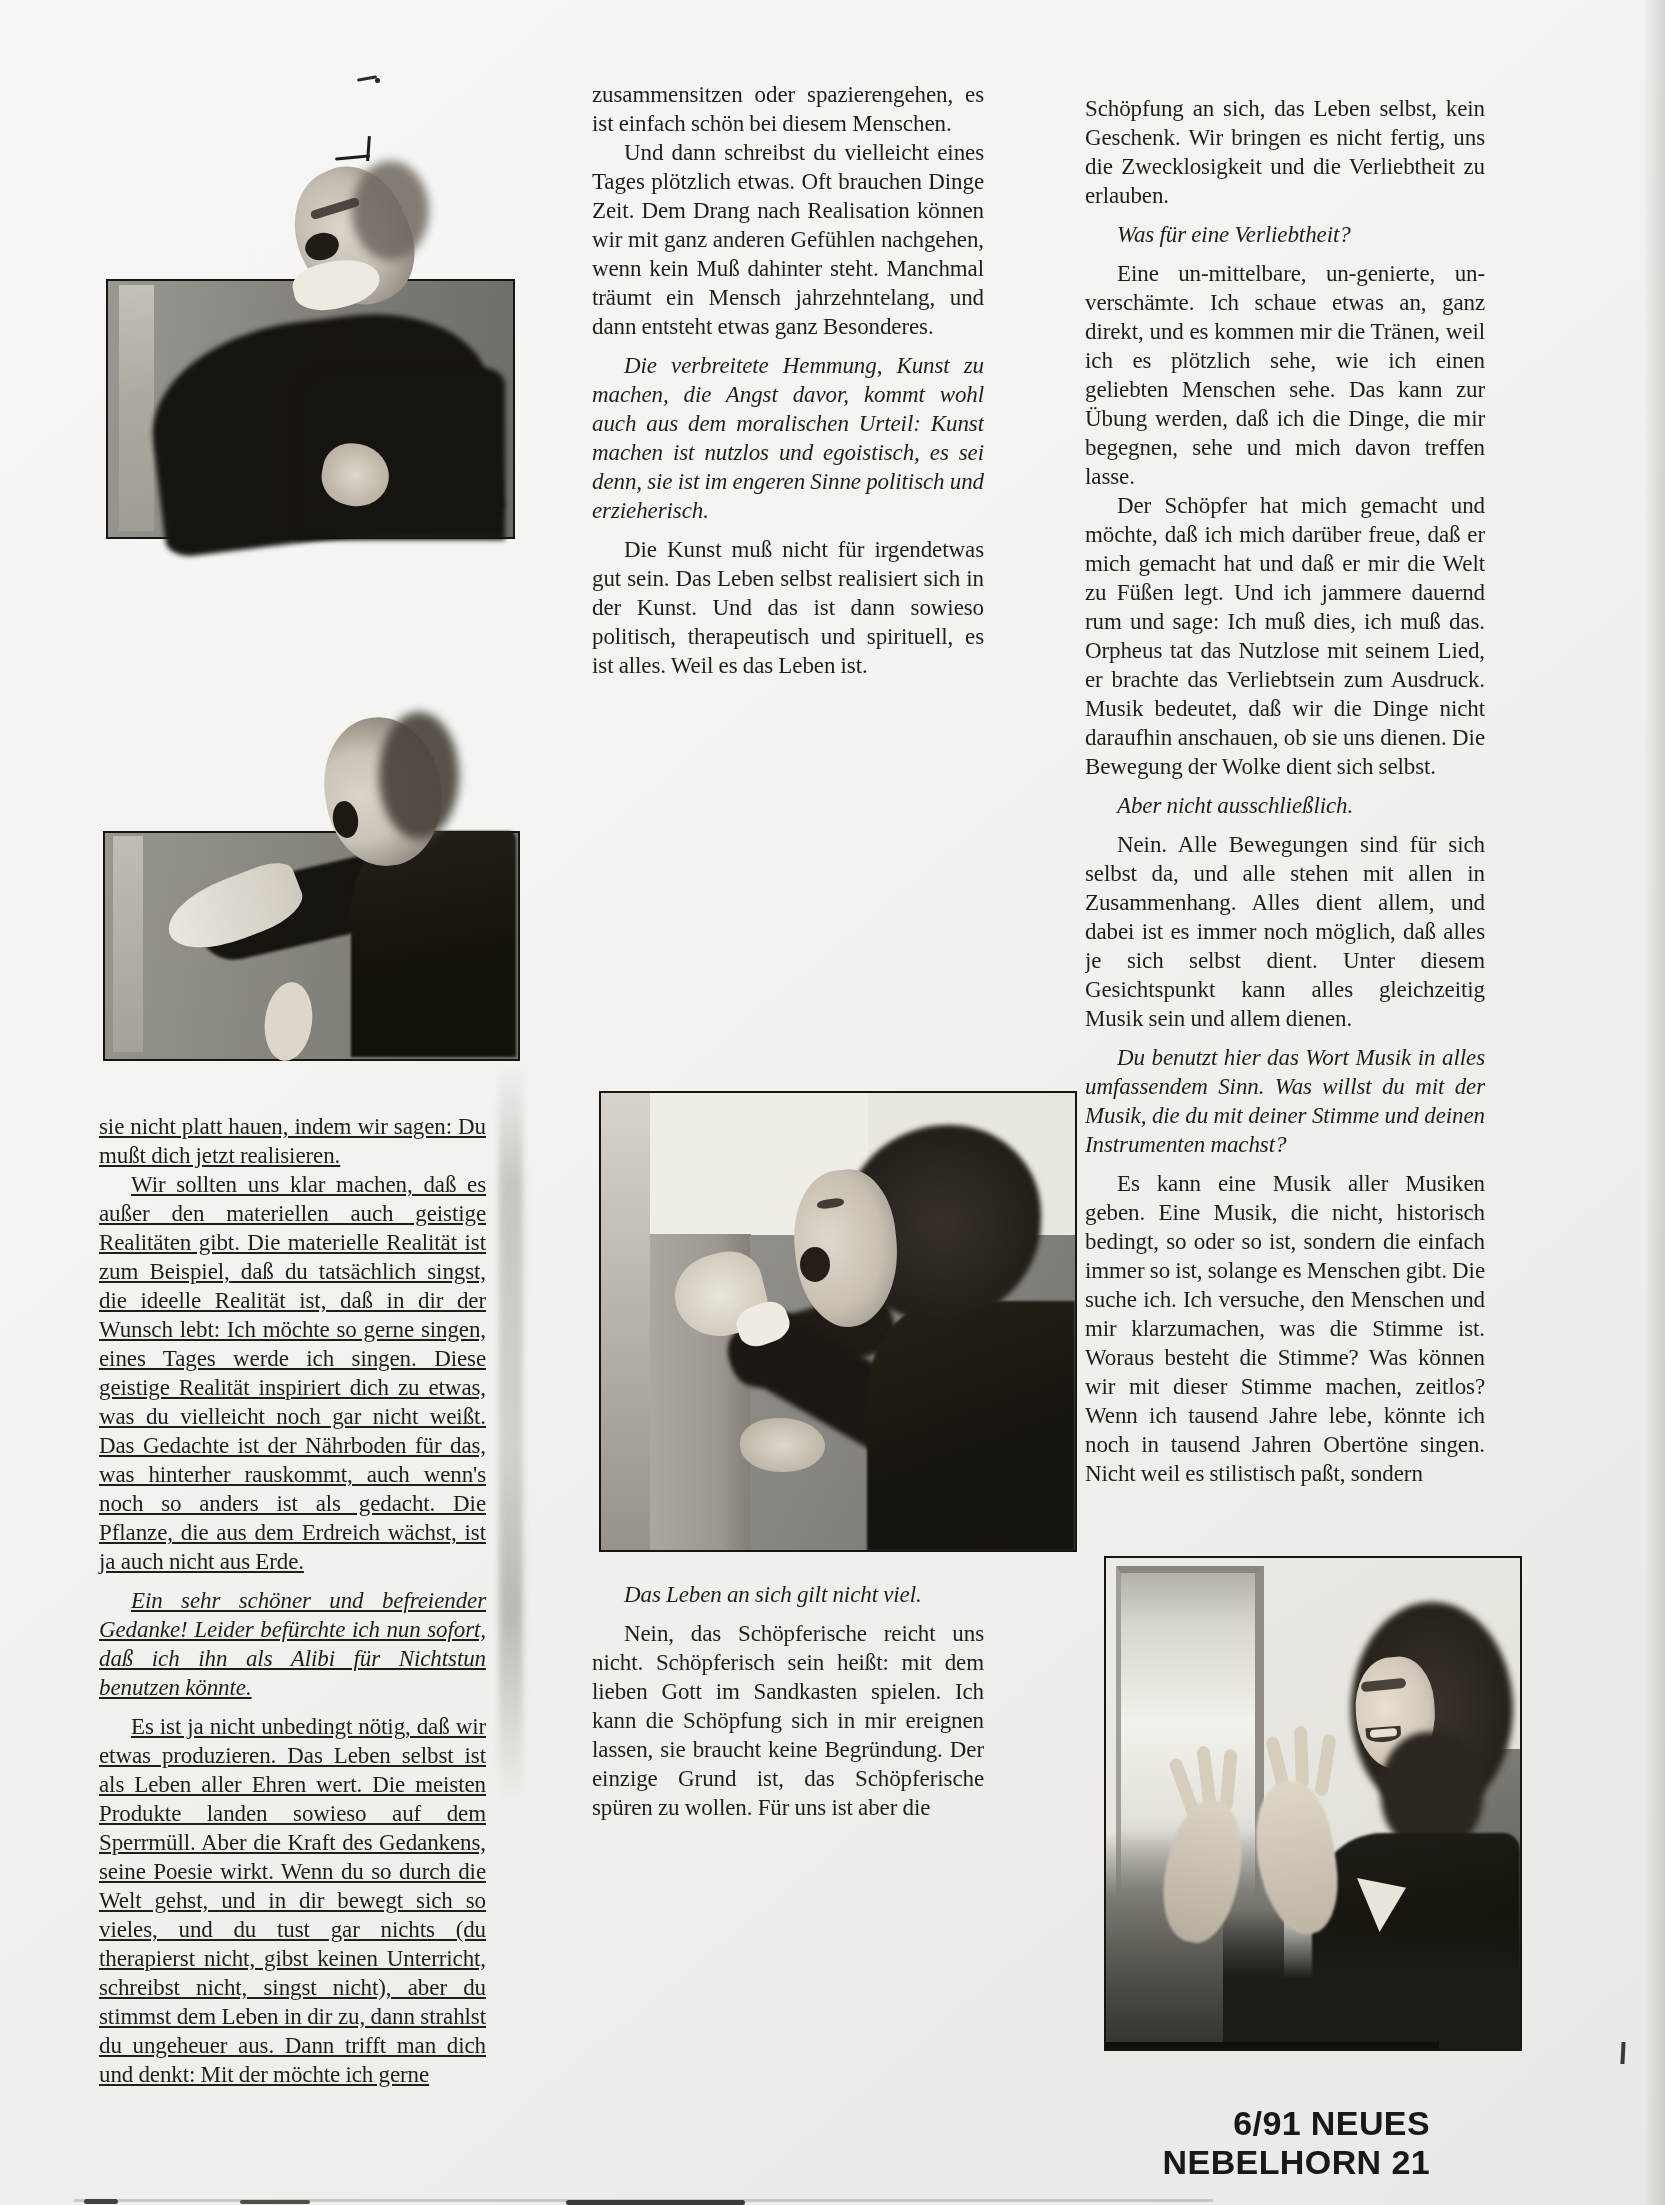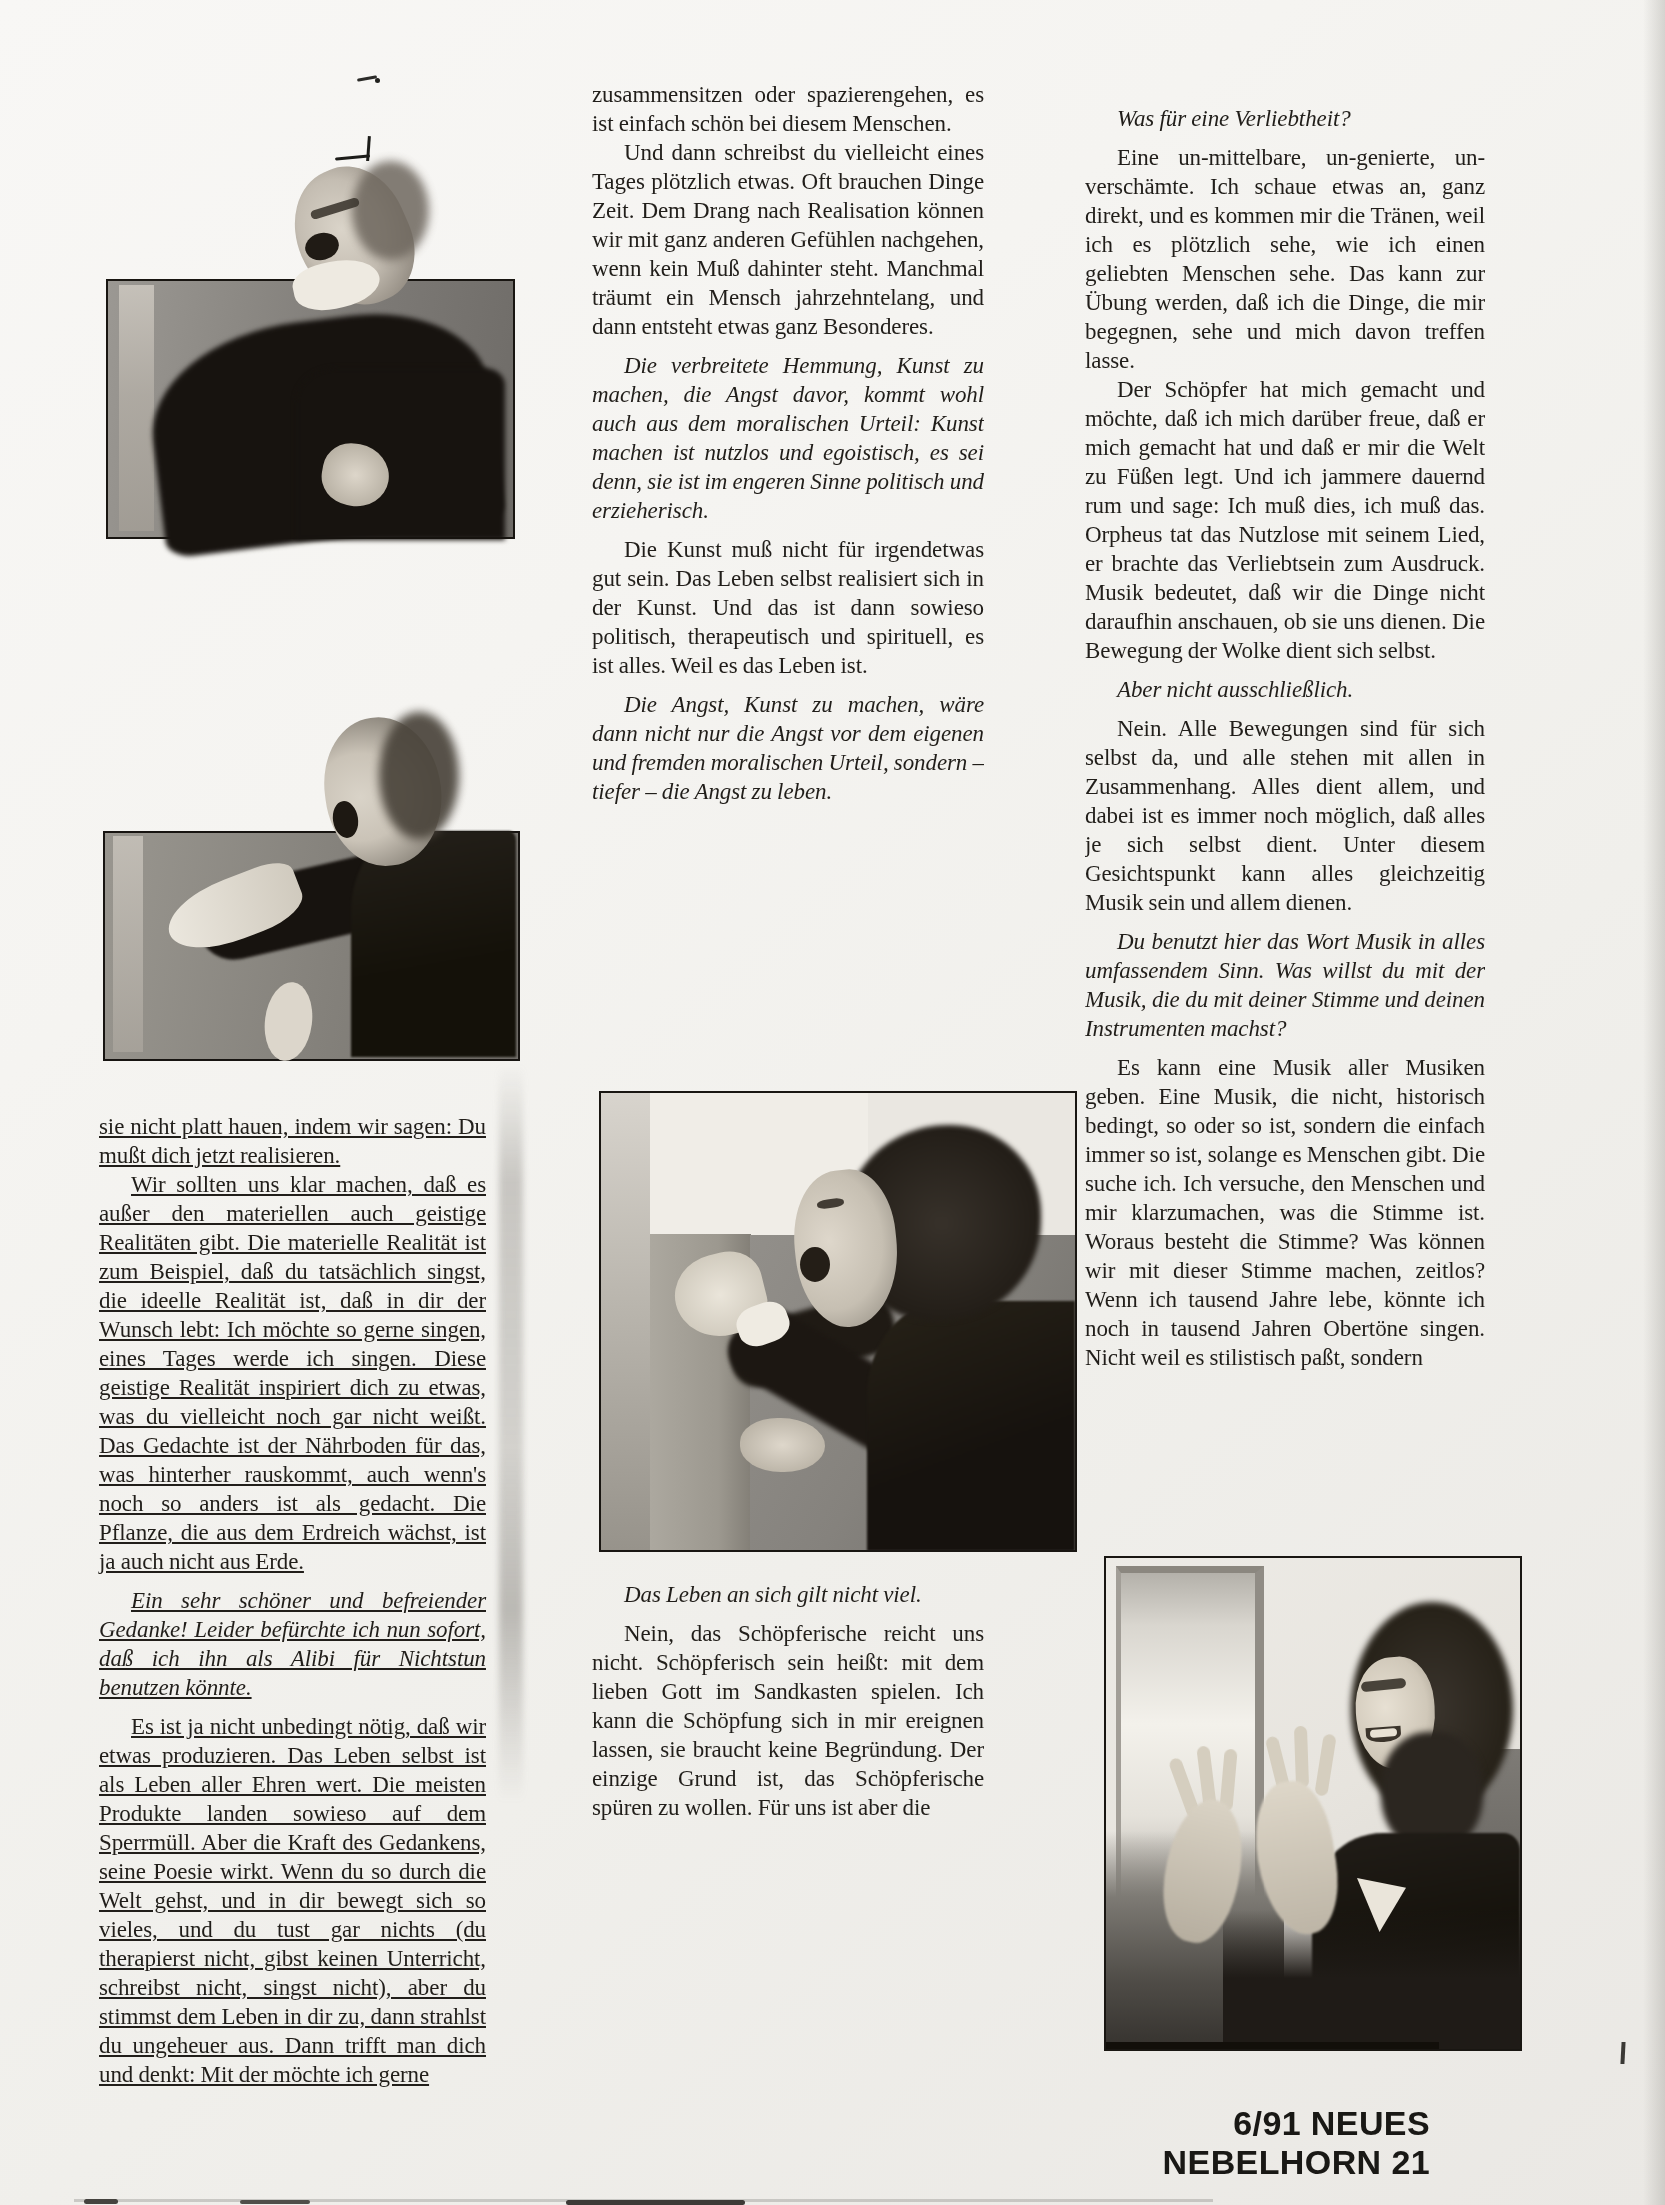--- a/index.html
+++ b/index.html
@@ -161,29 +161,29 @@
     <p>Wir sollten uns klar machen, daß es außer den materiellen auch geistige Realitäten gibt. Die materielle Realität ist zum Beispiel, daß du tatsächlich singst, die ideelle Realität ist, daß in dir der Wunsch lebt: Ich möchte so gerne singen, eines Tages werde ich singen. Diese geistige Realität inspiriert dich zu etwas, was du vielleicht noch gar nicht weißt. Das Gedachte ist der Nährboden für das, was hinterher rauskommt, auch wenn's noch so anders ist als gedacht. Die Pflanze, die aus dem Erdreich wächst, ist ja auch nicht aus Erde.</p>
     <p class="q gap">Ein sehr schöner und befreiender Gedanke! Leider befürchte ich nun sofort, daß ich ihn als Alibi für Nichtstun benutzen könnte.</p>
     <p class="gap">Es ist ja nicht unbedingt nötig, daß wir etwas produzieren. Das Leben selbst ist als Leben aller Ehren wert. Die meisten Produkte landen sowieso auf dem Sperrmüll. Aber die Kraft des Gedankens, seine Poesie wirkt. Wenn du so durch die Welt gehst, und in dir bewegt sich so vieles, und du tust gar nichts (du therapierst nicht, gibst keinen Unterricht, schreibst nicht, singst nicht), aber du stimmst dem Leben in dir zu, dann strahlst du ungeheuer aus. Dann trifft man dich und denkt: Mit der möchte ich gerne</p>
   </div>
 
   <div class="col" id="col-mid-top">
     <p class="flush">zusammensitzen oder spazierengehen, es ist einfach schön bei diesem Menschen.</p>
     <p>Und dann schreibst du vielleicht eines Tages plötzlich etwas. Oft brauchen Dinge Zeit. Dem Drang nach Realisation können wir mit ganz anderen Gefühlen nachgehen, wenn kein Muß dahinter steht. Manchmal träumt ein Mensch jahrzehntelang, und dann entsteht etwas ganz Besonderes.</p>
     <p class="q gap">Die verbreitete Hemmung, Kunst zu machen, die Angst davor, kommt wohl auch aus dem moralischen Urteil: Kunst machen ist nutzlos und egoistisch, es sei denn, sie ist im engeren Sinne politisch und erzieherisch.</p>
     <p class="gap">Die Kunst muß nicht für irgendetwas gut sein. Das Leben selbst realisiert sich in der Kunst. Und das ist dann sowieso politisch, therapeutisch und spirituell, es ist alles. Weil es das Leben ist.</p>
-    <p class="q gap">Die Angst, Kunst zu machen, wäre dann nicht nur die Angst vor dem eigenen und fremden moralischen Urteil, sondern – tiefer – die Angst zu leben.</p>
   </div>
 
   <div class="col" id="col-mid-bottom">
     <p class="q gap">Das Leben an sich gilt nicht viel.</p>
     <p class="gap">Nein, das Schöpferische reicht uns nicht. Schöpferisch sein heißt: mit dem lieben Gott im Sandkasten spielen. Ich kann die Schöpfung sich in mir ereignen lassen, sie braucht keine Begründung. Der einzige Grund ist, das Schöpferische spüren zu wollen. Für uns ist aber die</p>
   </div>
 
   <div class="col" id="col-right-text">
+    <p class="flush">Schöpfung an sich, das Leben selbst, kein Geschenk. Wir bringen es nicht fertig, uns die Zwecklosigkeit und die Verliebtheit zu erlauben.</p>
     <p class="q gap">Was für eine Verliebtheit?</p>
     <p class="gap">Eine un-mittelbare, un-genierte, un-verschämte. Ich schaue etwas an, ganz direkt, und es kommen mir die Tränen, weil ich es plötzlich sehe, wie ich einen geliebten Menschen sehe. Das kann zur Übung werden, daß ich die Dinge, die mir begegnen, sehe und mich davon treffen lasse.</p>
     <p>Der Schöpfer hat mich gemacht und möchte, daß ich mich darüber freue, daß er mich gemacht hat und daß er mir die Welt zu Füßen legt. Und ich jammere dauernd rum und sage: Ich muß dies, ich muß das. Orpheus tat das Nutzlose mit seinem Lied, er brachte das Verliebtsein zum Ausdruck. Musik bedeutet, daß wir die Dinge nicht daraufhin anschauen, ob sie uns dienen. Die Bewegung der Wolke dient sich selbst.</p>
     <p class="q gap">Aber nicht ausschließlich.</p>
     <p class="gap">Nein. Alle Bewegungen sind für sich selbst da, und alle stehen mit allen in Zusammenhang. Alles dient allem, und dabei ist es immer noch möglich, daß alles je sich selbst dient. Unter diesem Gesichtspunkt kann alles gleichzeitig Musik sein und allem dienen.</p>
     <p class="q gap">Du benutzt hier das Wort Musik in alles umfassendem Sinn. Was willst du mit der Musik, die du mit deiner Stimme und deinen Instrumenten machst?</p>
     <p class="gap">Es kann eine Musik aller Musiken geben. Eine Musik, die nicht, historisch bedingt, so oder so ist, sondern die einfach immer so ist, solange es Menschen gibt. Die suche ich. Ich versuche, den Menschen und mir klarzumachen, was die Stimme ist. Woraus besteht die Stimme? Was können wir mit dieser Stimme machen, zeitlos? Wenn ich tausend Jahre lebe, könnte ich noch in tausend Jahren Obertöne singen. Nicht weil es stilistisch paßt, sondern</p>
   </div>
 
   <div id="footer">6/91 NEUES NEBELHORN 21</div>

